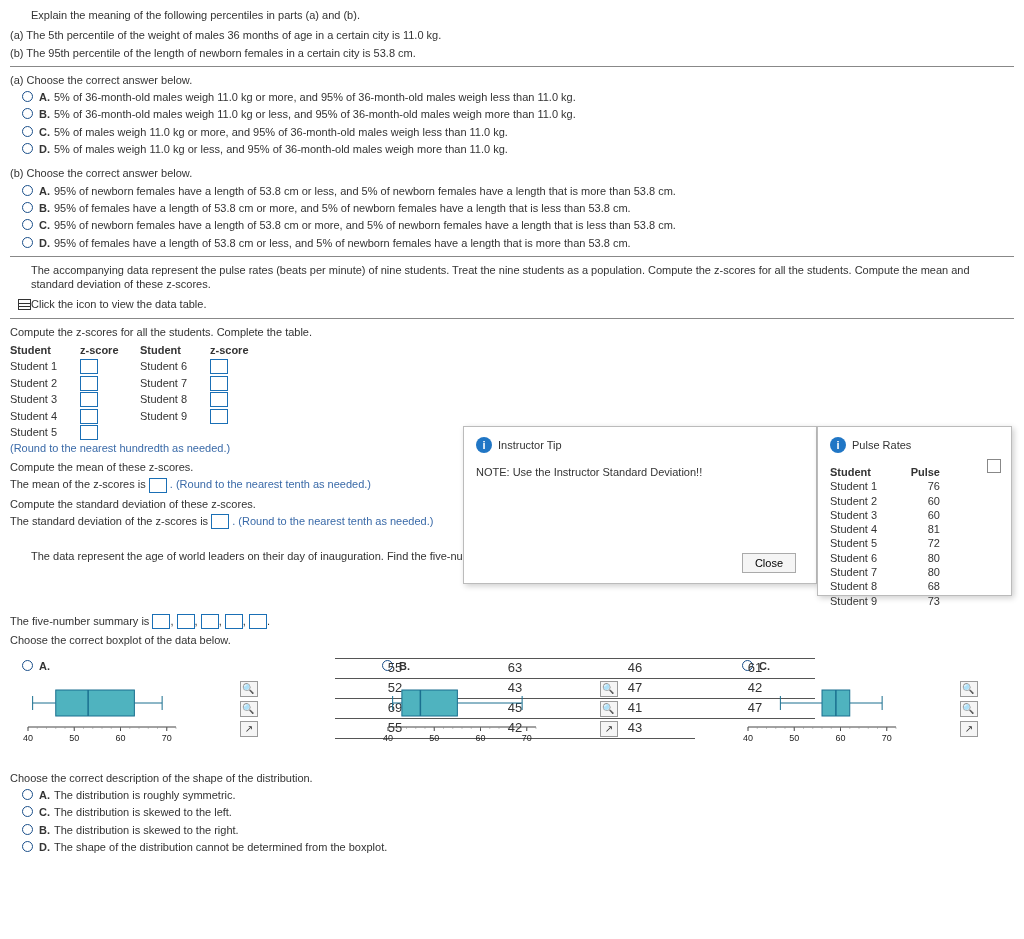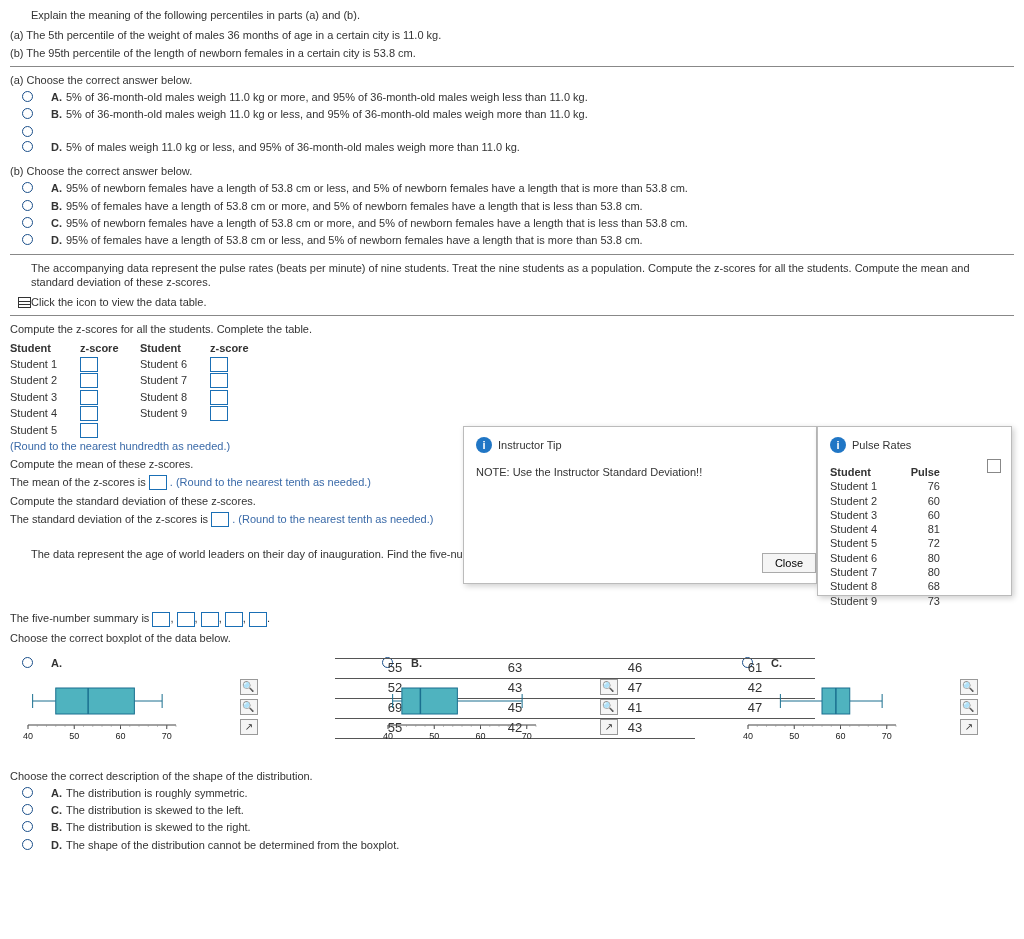--- a/index.html
+++ b/index.html
@@ -19,21 +19,21 @@
   hr.sep {
     border: none;
     border-top: 1px solid #888;
     margin: 6px 0;
   }
   .choice-list { margin-left: 12px; }
   .choice {
     display: flex;
     align-items: flex-start;
     margin: 3px 0;
-    gap: 18px;
+    gap: 6px;
   }
   .radio {
     width: 11px;
     height: 11px;
     border: 1px solid #1a4f8a;
     border-radius: 50%;
     flex-shrink: 0;
     margin-top: 1px;
   }
   .choice-label { font-weight: bold; margin-right: 4px; }
@@ -100,21 +100,21 @@
     color: #fff;
     font-weight: bold;
     text-align: center;
     line-height: 16px;
     font-size: 11px;
     flex-shrink: 0;
   }
   .close-btn {
     position: absolute;
     bottom: 10px;
-    right: 0;
+    right: 20px;
     border: 1px solid #aaa;
     padding: 3px 12px;
     background: #f5f5f5;
     font-size: 11px;
     text-align: right;
   }
   .pulse-table { font-size: 11px; }
   .pulse-head { font-weight: bold; display: flex; }
   .pulse-row { display: flex; }
   .pulse-c1 { width: 70px; }
@@ -187,20 +187,21 @@
     <div class="choice">
         <span class="radio"></span>
         <span><span class="choice-label">A.</span><span>5% of 36-month-old males weigh 11.0 kg or more, and 95% of 36-month-old males weigh less than 11.0 kg.</span></span>
       </div>
     <div class="choice">
         <span class="radio"></span>
         <span><span class="choice-label">B.</span><span>5% of 36-month-old males weigh 11.0 kg or less, and 95% of 36-month-old males weigh more than 11.0 kg.</span></span>
       </div>
     <div class="choice">
         <span class="radio"></span>
+        <span><span class="choice-label">C.</span><span>5% of males weigh 11.0 kg or more, and 95% of 36-month-old males weigh less than 11.0 kg.</span></span>
       </div>
     <div class="choice">
         <span class="radio"></span>
         <span><span class="choice-label">D.</span><span>5% of males weigh 11.0 kg or less, and 95% of 36-month-old males weigh more than 11.0 kg.</span></span>
       </div>
   </div>
 
   <div class="sub-prompt" style="margin-top:10px">(b) Choose the correct answer below.</div>
   <div class="choice-list">
     <div class="choice">

